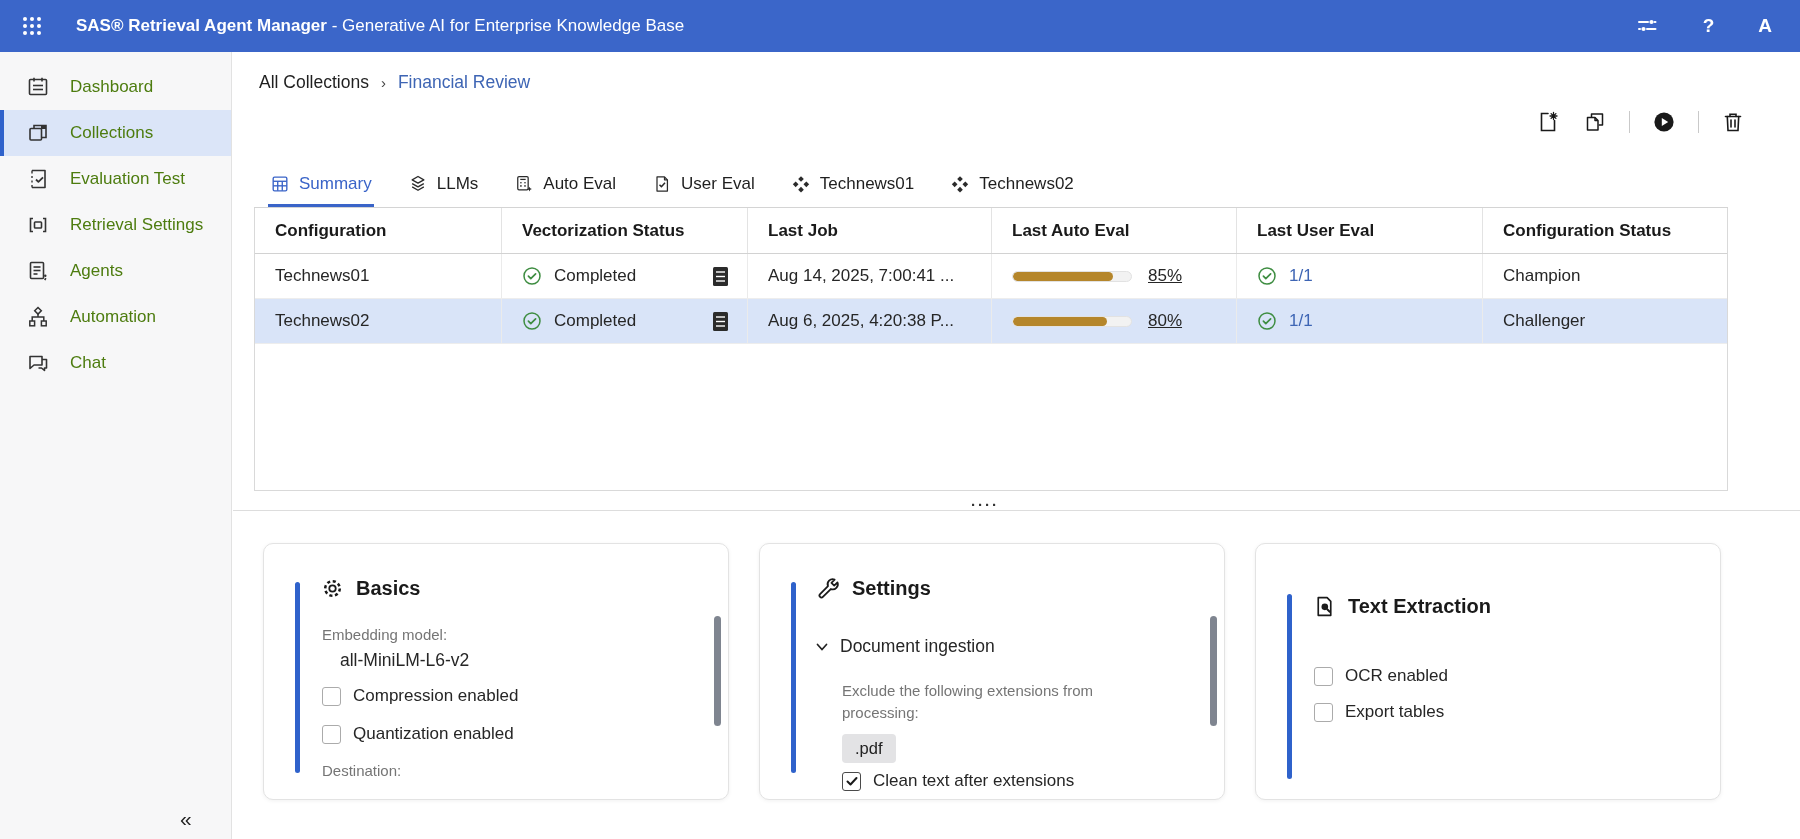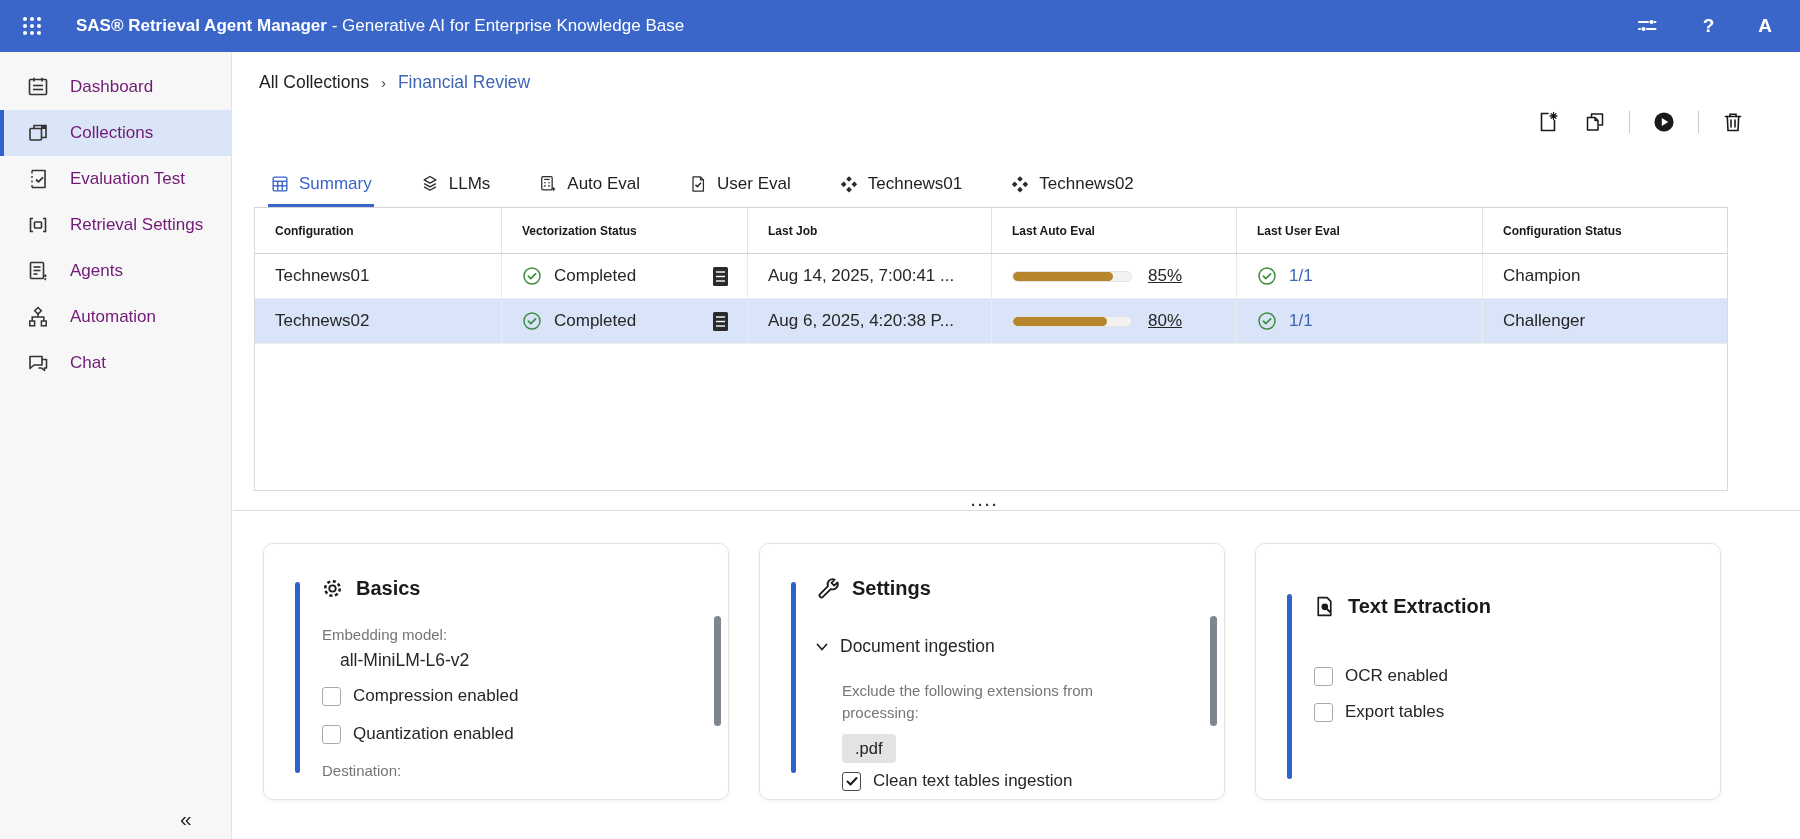--- a/index.html
+++ b/index.html
@@ -13,48 +13,48 @@
   .topbar .apptitle { margin-left:32px; color:#fff; font-size:17px; white-space:nowrap; }
   .topbar .apptitle b { font-weight:bold; }
   .topbar .spacer { flex:1; }
   .tb-ic { color:#fff; margin-right:44px; cursor:pointer; display:flex; align-items:center; }
   .tb-help { font-size:19px; font-weight:bold; }
   .tb-avatar { font-size:19px; font-weight:bold; margin-right:28px; }
 
   
   .sidebar { position:absolute; top:52px; left:0; width:232px; bottom:0; background:#F7F7F8; border-right:1px solid #E2E2E2; }
   .nav { padding-top:12px; }
-  .nav-item { height:46px; display:flex; align-items:center; padding-left:22px; gap:20px; font-size:17px; cursor:pointer; border-left:4px solid transparent; color:#701a75; }
+  .nav-item { height:46px; display:flex; align-items:center; padding-left:22px; gap:20px; font-size:17px; cursor:pointer; border-left:4px solid transparent; color:#4d7c0f; }
   .nav-item .nico { width:24px; height:24px; color:#333; flex:0 0 24px; }
   .nav-item.selected { background:#DBE5F8; border-left-color:#2F62CB; }
   .collapse-btn { position:absolute; left:180px; bottom:8px; font-size:21px; color:#222; cursor:pointer; letter-spacing:-1px; }
 
   
   .content { position:absolute; top:52px; left:233px; right:0; bottom:0; background:#fff; }
   .breadcrumb { position:absolute; left:26px; top:20px; font-size:17.5px; display:flex; align-items:center; gap:12px; }
   .bc-parent { color:#1f1f1f; cursor:pointer; }
   .bc-sep { color:#444; font-size:15px; }
   .bc-current { color:#3E65B4; cursor:pointer; }
 
   .toolbar { position:absolute; top:58px; right:55px; display:flex; align-items:center; gap:22px; }
   .toolbar .tool { width:24px; height:24px; color:#1a1a1a; cursor:pointer; }
   .toolbar .divider { width:1px; height:22px; background:#C9C9C9; }
 
   
-  .tabstrip { position:absolute; left:21px; top:112px; width:1474px; height:44px; border-bottom:1px solid #D4D4D4; display:flex; align-items:stretch; padding-left:14px; gap:44px; }
+  .tabstrip { position:absolute; left:21px; top:112px; width:1474px; height:44px; border-bottom:1px solid #D4D4D4; display:flex; align-items:stretch; padding-left:14px; gap:32px; }
   .tab { display:flex; align-items:center; gap:9px; font-size:17px; color:#1f1f1f; cursor:pointer; border-bottom:3px solid transparent; padding:0 2px; }
   .tab .tico { width:20px; height:20px; color:#2b2b2b; }
   .tab.active { color:#3A64C8; border-bottom-color:#3A64C8; }
   .tab.active .tico { color:#3A64C8; }
 
   
   .datatable { position:absolute; left:21px; top:156px; width:1474px; border:1px solid #D9D9D9; border-top:none; background:#fff; }
   .thead, .trow { display:grid; grid-template-columns:247px 246px 244px 245px 246px 244px; }
   .thead { height:46px; border-bottom:1px solid #D2D2D2; }
-  .th { display:flex; align-items:center; padding-left:20px; font-weight:bold; font-size:12px; border-right:1px solid #E3E3E3; color:#1a1a1a; }
+  .th { display:flex; align-items:center; padding-left:20px; font-weight:bold; font-size:17px; border-right:1px solid #E3E3E3; color:#1a1a1a; }
   .th:last-child { border-right:none; }
   .trow { height:45px; border-bottom:1px solid #EDEDED; cursor:pointer; }
   .trow.selected { background:#D9E4F8; }
   .td { display:flex; align-items:center; padding-left:20px; padding-right:18px; font-size:17px; border-right:1px solid #EBEBEB; overflow:hidden; white-space:nowrap; }
   .td:last-child { border-right:none; }
   .check-circle { width:20px; height:20px; flex:0 0 20px; margin-right:12px; }
   .log-icon { width:17px; height:21px; margin-left:auto; cursor:pointer; }
   .progress-track { width:120px; height:11px; border-radius:6px; background:#F2F2F2; border:1px solid #E2E2E2; overflow:hidden; flex:0 0 120px; }
   .progress-fill { height:100%; border-radius:6px; background:#B5862B; }
   .pct-label { margin-left:16px;text-decoration:underline; }
@@ -452,21 +452,21 @@
         <span>Document ingestion</span>
       </div>
       <div class="gray-label" style="left:82px; top:136px; width:310px; line-height:1.45;">Exclude the following extensions from processing:</div>
       <div class="chip">.pdf</div>
       <div class="cb-row" style="left:82px; top:227px;">
         <span class="cbox checked">
           <svg width="14" height="14" viewBox="0 0 14 14" fill="none" stroke="#1a1a1a" stroke-width="2" stroke-linecap="round" stroke-linejoin="round">
             <path d="M2.5 7.5 l3 3 L11.5 4"></path>
           </svg>
         </span>
-        <span>Clean text tables ingestion</span>
+        <span>Clean text after extensions</span>
       </div>
       <div class="scroll-thumb"></div>
     </div>
 
     <div class="card">
       <div class="accent" style="top:50px; bottom:20px;"></div>
       <div class="card-title" style="top:50px;justify-content:flex-end;">
         <span class="cico">
           <svg viewBox="0 0 24 24" fill="none" stroke="currentColor" stroke-width="1.6" stroke-linejoin="round">
             <path d="M6 3.5 h8.5 l3.5 3.5 v13.5 H6 z"></path>

